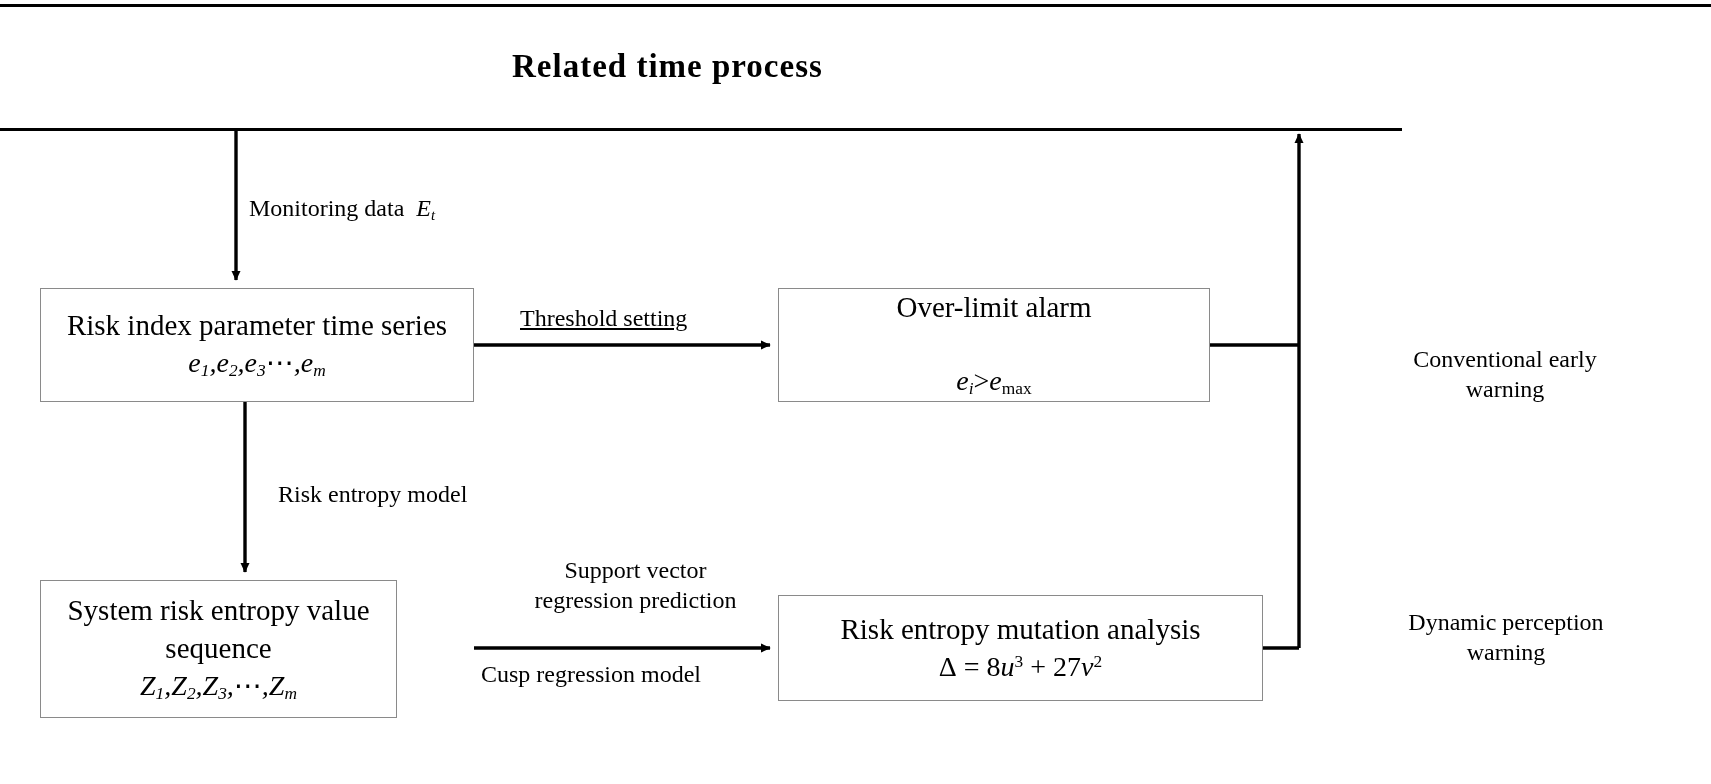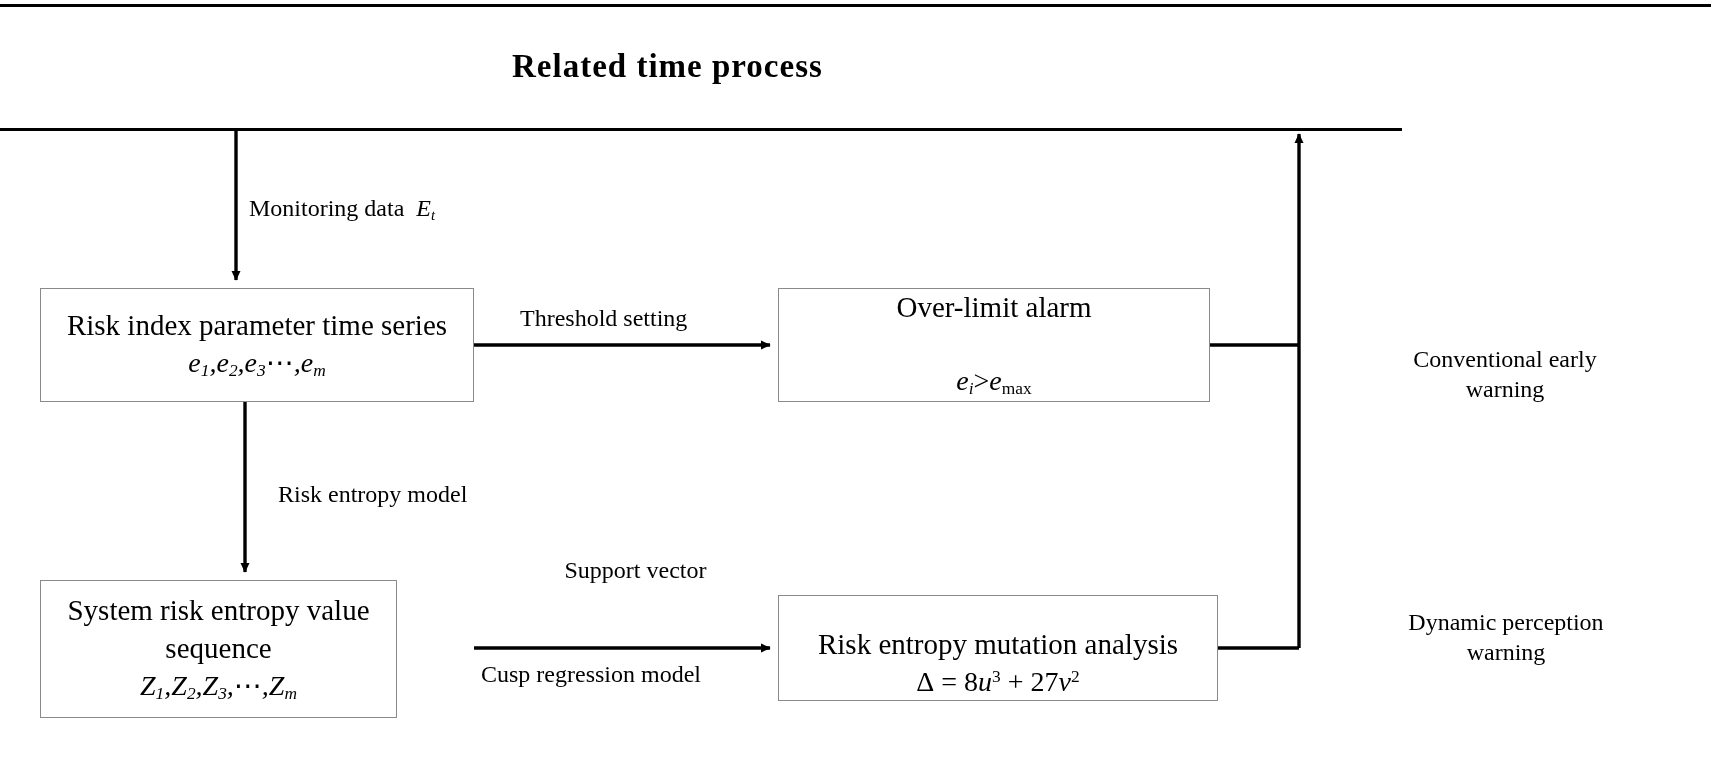--- a/index.html
+++ b/index.html
@@ -127,36 +127,37 @@
     <span class="ln t-main">Over-limit alarm</span>
     <span class="ln t-formula"><i>e</i><sub>i</sub><span class="up">&gt;</span><i>e</i><sub class="rm">max</sub></span>
   </div>
 
   <div class="box" style="left:40px; top:580px; width:357px; height:138px;">
     <span class="ln t-main">System risk entropy value</span>
     <span class="ln t-main">sequence</span>
     <span class="ln t-formula"><i>Z</i><sub>1</sub>,<i>Z</i><sub>2</sub>,<i>Z</i><sub>3</sub>,<span class="up">⋯</span>,<i>Z</i><sub>m</sub></span>
   </div>
 
-  <div class="box" style="left:778px; top:595px; width:440px; height:106px;justify-content:flex-end;">
+  <div class="box" style="left:778px; top:595px; width:485px; height:106px;">
     <span class="ln t-main">Risk entropy mutation analysis</span>
     <span class="ln t-formula"><span class="up">Δ&nbsp;=&nbsp;8</span><i>u</i><sup>3</sup><span class="up">&nbsp;+&nbsp;27</span><i>v</i><sup>2</sup></span>
   </div>
 
   <div class="lbl" style="left:249px; top:193px;">
     <span>Monitoring data</span>
     <span style="font-style:italic;">&nbsp;<i>E</i><sub>t</sub></span>
   </div>
 
-  <div class="lbl" style="left:520px; top:303px;">Threshold setting</div>
+  <div class="lbl" style="left:520px; top:303px;text-decoration:underline;">Threshold setting</div>
 
   <div class="lbl" style="left:258px; top:479px;margin-left:20px;">Risk entropy model</div>
 
   <div class="lbl" style="left:498px; top:555px; width:275px;">
     <span style="display:block;">Support vector</span>
+    <span style="display:block;">regression prediction</span>
   </div>
 
   <div class="lbl" style="left:481px; top:659px;">Cusp regression model</div>
 
   <div class="lbl" style="left:1320px; top:304px; width:370px;margin-top:40px;">
     <span style="display:block;">Conventional early</span>
     <span style="display:block;">warning</span>
   </div>
 
   <div class="lbl" style="left:1316px; top:607px; width:380px;">

